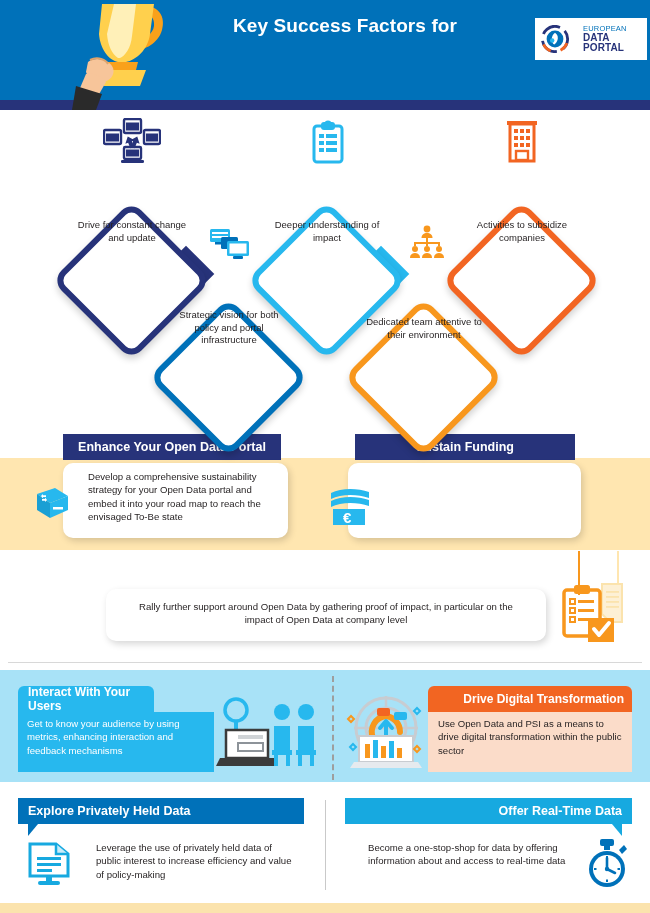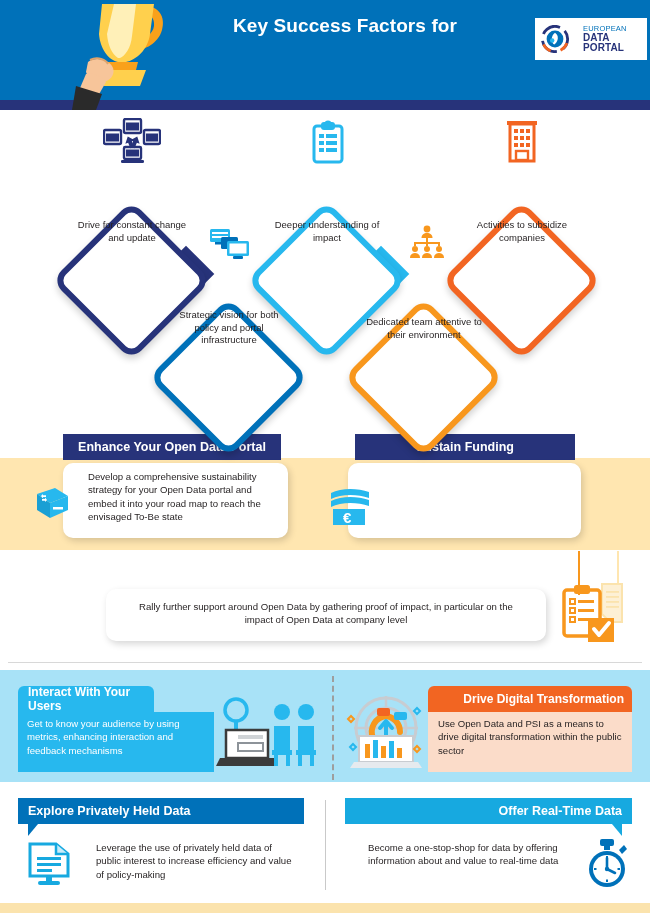--- a/index.html
+++ b/index.html
@@ -318,21 +318,21 @@
     <rect x="12" y="41" width="22" height="4" rx="2" fill="#17a9e0"></rect>
   </svg>
   <div class="flat-text" style="left:96px;top:841px;width:200px;">Leverage the use of privately held data of public interest to increase efficiency and value of policy-making</div>
 
   <div class="vdivider" style="left:325px;top:800px;height:90px;"></div>
 
   <div class="tab brightblue" style="left:345px;top:798px;width:287px;justify-content:flex-end;padding-right:10px;">
     <span>Offer Real-Time Data</span>
   </div>
   <div class="notch" style="left:612px;top:824px;border-right:10px solid #17a9e0;border-bottom:12px solid transparent;"></div>
-  <div class="flat-text" style="left:368px;top:841px;width:215px;">Become a one-stop-shop for data by offering information about and value to real-time data</div>
+  <div class="flat-text" style="left:368px;top:841px;width:215px;">Become a one-stop-shop for data by offering information about and access to real-time data</div>
   <svg style="position:absolute;left:586px;top:838px;width:42px;height:52px;z-index:5;" viewBox="0 0 42 52">
     <rect x="14" y="1" width="14" height="7" rx="2" fill="#0071b9"></rect>
     <rect x="18" y="7" width="6" height="5" fill="#0071b9"></rect>
     <path d="M33 12 L38 7 L41 11 L36 16 Z" fill="#0071b9"></path>
     <circle cx="21" cy="31" r="18" fill="#0071b9"></circle>
     <circle cx="21" cy="31" r="14" fill="#ffffff"></circle>
     <circle cx="21" cy="31" r="2.2" fill="#0071b9"></circle>
     <path d="M21 31 L21 20 M21 31 L29 35" stroke="#0071b9" stroke-width="2.6" stroke-linecap="round"></path>
     <g stroke="#0071b9" stroke-width="2">
       <path d="M21 18 L21 20.5"></path>

